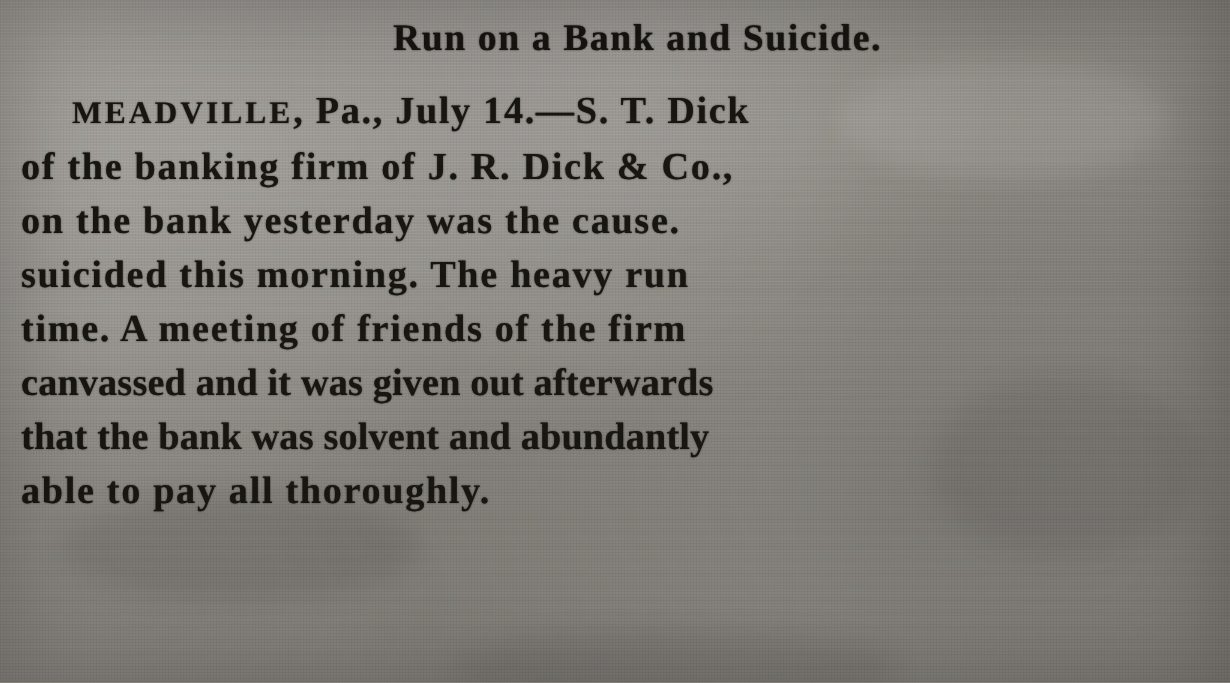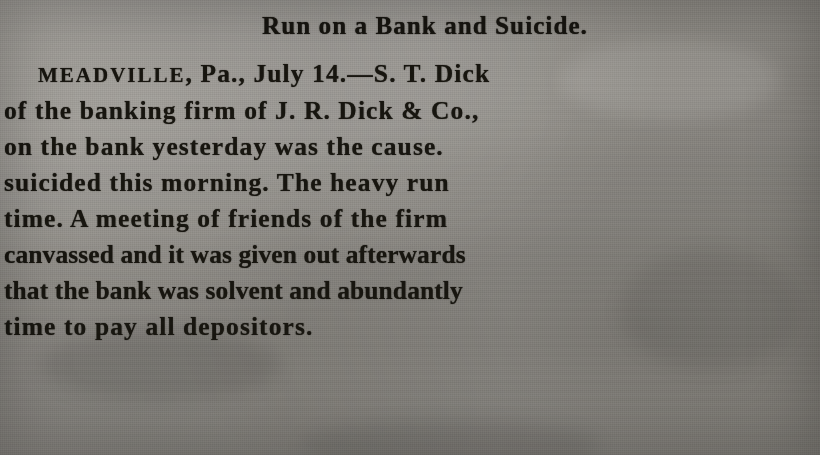--- a/index.html
+++ b/index.html
@@ -65,21 +65,21 @@
     font-weight: bold;
     font-size: 25px;
     letter-spacing: 0.6px;
     color: #16140f;
     text-shadow: 0 0 1.2px rgba(20,18,14,0.85), 0.4px 0.3px 0 rgba(40,38,32,0.35);
     padding-left: 30px;
   }
 
   .body {
     position: absolute;
-    left: 4px;
+    left: 14px;
     right: 10px;
     top: 56px;
   }
 
   .line {
     font-family: "Liberation Serif", serif;
     font-weight: bold;
     font-size: 25.5px;
     line-height: 36px;
     color: #17150f;
@@ -139,21 +139,21 @@
         <div class="line indent"><span class="smallcaps sp-wide">MEADVILLE</span><span class="cap sp-mid">, Pa., July 14.—S. T. Dick</span></div>
         <div class="line sp-mid">of the banking firm of J. R. Dick &amp; Co.,</div>
         <div class="line sp-mid">on the bank yesterday was the cause.</div>
         <div class="line sp-mid">suicided this morning.  The heavy run</div>
       </div>
 
       <div class="paragraph">
         <div class="line sp-mid">time.  A meeting of  friends of  the firm</div>
         <div class="line sp-tight">canvassed and it was given out afterwards</div>
         <div class="line sp-tight">that the bank was solvent and abundantly</div>
-        <div class="line sp-mid">time to pay all depositors.</div>
+        <div class="line sp-mid">able to pay all thoroughly.</div>
       </div>
 
     </div>
   </div>
 
   <div class="bands"></div>
   <div class="vignette"></div>
 </div>
 
 </body></html>

